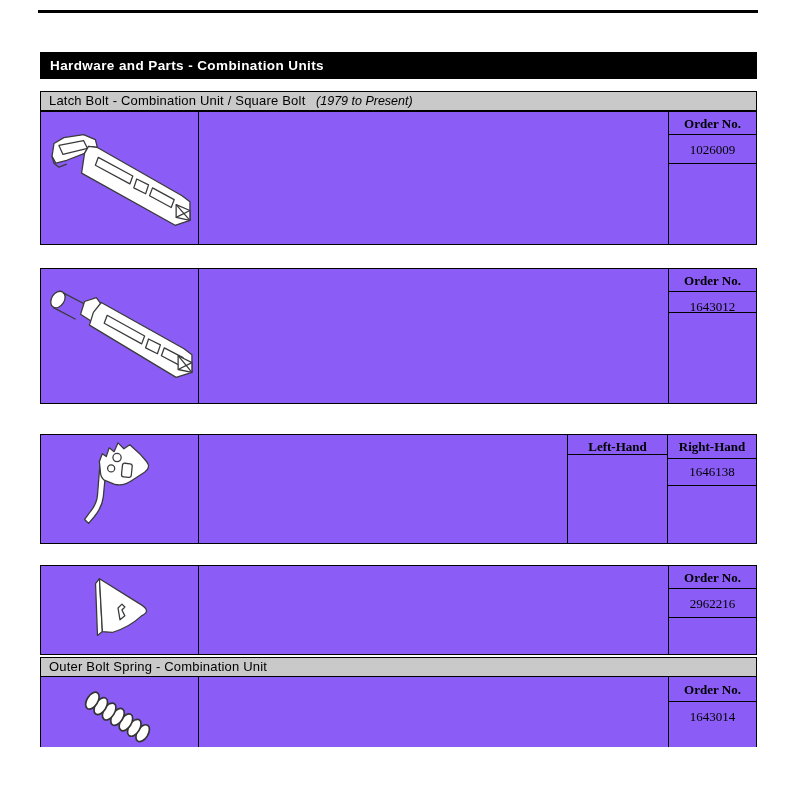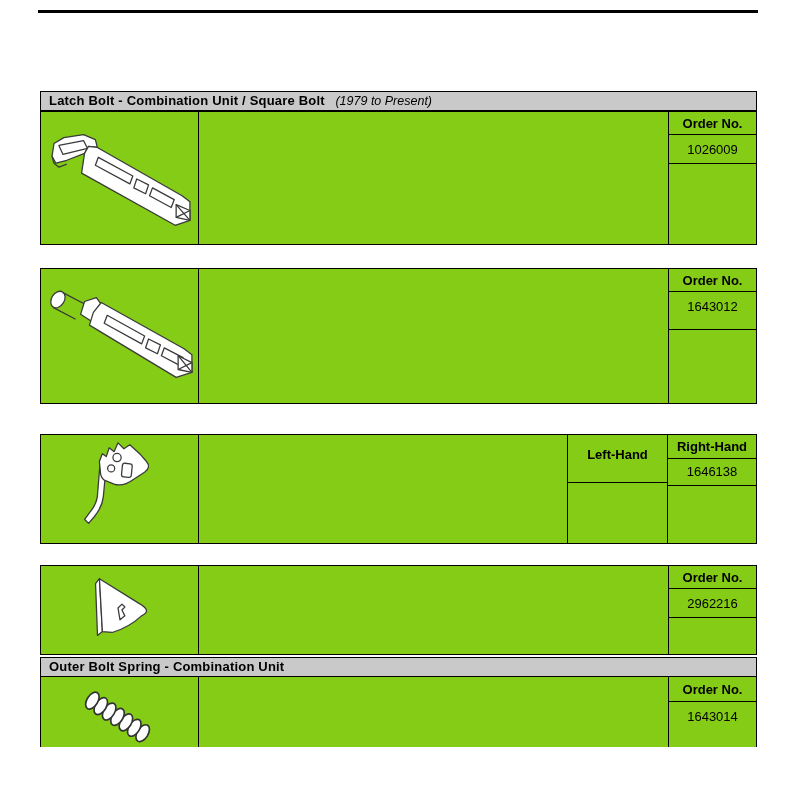--- a/index.html
+++ b/index.html
@@ -11,44 +11,47 @@
   .header-bar{
     position:absolute;left:40px;top:52px;width:717px;height:27px;background:#000;
     color:#fff;font-weight:bold;font-size:13.5px;line-height:27px;
     padding-left:10px;box-sizing:border-box;letter-spacing:.4px;
   }
   .sec-bar{
     position:absolute;left:40px;width:717px;height:20px;background:#c9c9c9;
     border:1px solid #000;box-sizing:border-box;line-height:18px;
     padding-left:8px;font-size:13px;white-space:nowrap;
   }
-  .sec-title{font-weight:bold;letter-spacing:.2px;}
+  .sec-title{font-weight:normal;letter-spacing:.2px;}
   .sec-note{font-style:italic;font-size:12.5px;margin-left:7px;}
   .tbl{
     position:absolute;left:40px;width:717px;border:1px solid #000;
-    box-sizing:border-box;background:#84cc16;
+    box-sizing:border-box;background:#8b5cf6;font-family:Liberation Serif, serif;
   }
   .tbl-open{border-bottom:none;}
   .vline{position:absolute;top:0;bottom:0;width:1px;background:#000;}
   .cell-img{position:absolute;left:0;top:0;width:157px;height:100%;}
   .cell-img svg{display:block;width:100%;height:100%;}
   .ocell{
     position:absolute;text-align:center;font-size:13px;box-sizing:border-box;
     border-bottom:1px solid #000;overflow:hidden;
   }
   .bold{font-weight:bold;}
   .sketch{fill:#fff;stroke:#3a3a3a;stroke-width:1.3;stroke-linejoin:round;}
 </style>
 </head>
 <body>
 
 <div class="page">
 
   <div class="top-rule"></div>
 
+  <div class="header-bar">
+    <span>Hardware and Parts - Combination Units</span>
+  </div>
 
   <div class="sec-bar" style="top:91px">
     <span class="sec-title">Latch Bolt - Combination Unit / Square Bolt</span>
     <span class="sec-note">(1979 to Present)</span>
   </div>
   <div class="tbl" style="top:111px;height:134px">
     <div class="vline" style="left:157px"></div>
     <div class="vline" style="left:627px"></div>
     <div class="cell-img">
       <svg viewBox="0 0 157 134">
@@ -81,39 +84,39 @@
           <path d="M60,34 L144,81 L152,87 L152,105 L136,110 L48,57 L52,44 Z"></path>
           <path fill="none" d="M66,47 L104,68 L101,76 L63,55 Z"></path>
           <path fill="none" d="M108,71 L120,77 L117,86 L105,80 Z"></path>
           <path fill="none" d="M124,80 L143,90 L140,98 L121,88 Z"></path>
           <path d="M138,88 L152,95 L152,105 L138,102 Z"></path>
           <path fill="none" d="M138,88 L152,105 M138,102 L152,95"></path>
         </g>
       </svg>
     </div>
     <div class="ocell bold" style="left:628px;top:0;width:87px;height:23px;line-height:23px">Order No.</div>
-    <div class="ocell" style="left:628px;top:24px;width:87px;height:37px;line-height:28px">1643012</div>
+    <div class="ocell" style="left:628px;top:24px;width:87px;height:20px;line-height:28px">1643012</div>
   </div>
 
   <div class="tbl" style="top:434px;height:110px">
     <div class="vline" style="left:157px"></div>
     <div class="vline" style="left:526px"></div>
     <div class="vline" style="left:626px"></div>
     <div class="cell-img">
       <svg viewBox="0 0 157 110">
         <g class="sketch" stroke-width="1.2">
           <path d="M59,25 L56,62 Q55,71 48,79 L43,86 L47,90 L53,83 Q61,73 62,63 L64,42"></path>
           <path d="M58,27 L61,19 L65,22 L68,13 L73,17 L77,8 L83,14 L89,10 L99,19 L106,27 Q111,33 104,38 L93,45 Q82,53 73,50 L63,46 Q59,43 59,37 Z"></path>
           <circle cx="76" cy="23" r="4.2" fill="none"></circle>
           <circle cx="70" cy="34" r="3.6" fill="none"></circle>
           <rect x="81" y="29" width="10" height="14" rx="2.5" fill="none" transform="rotate(6 86 36)"></rect>
         </g>
       </svg>
     </div>
-    <div class="ocell bold" style="left:527px;top:8px;width:99px;height:40px;line-height:24px">Left-Hand</div>
+    <div class="ocell bold" style="left:527px;top:0;width:99px;height:20px;line-height:24px">Left-Hand</div>
     <div class="ocell bold" style="left:627px;top:0;width:88px;height:24px;line-height:24px">Right-Hand</div>
     <div class="ocell" style="left:627px;top:22px;width:88px;height:29px;line-height:29px">1646138</div>
   </div>
 
   <div class="tbl" style="top:565px;height:90px">
     <div class="vline" style="left:157px"></div>
     <div class="vline" style="left:627px"></div>
     <div class="cell-img">
       <svg viewBox="0 0 157 90">
         <g class="sketch" stroke-width="1.2">

